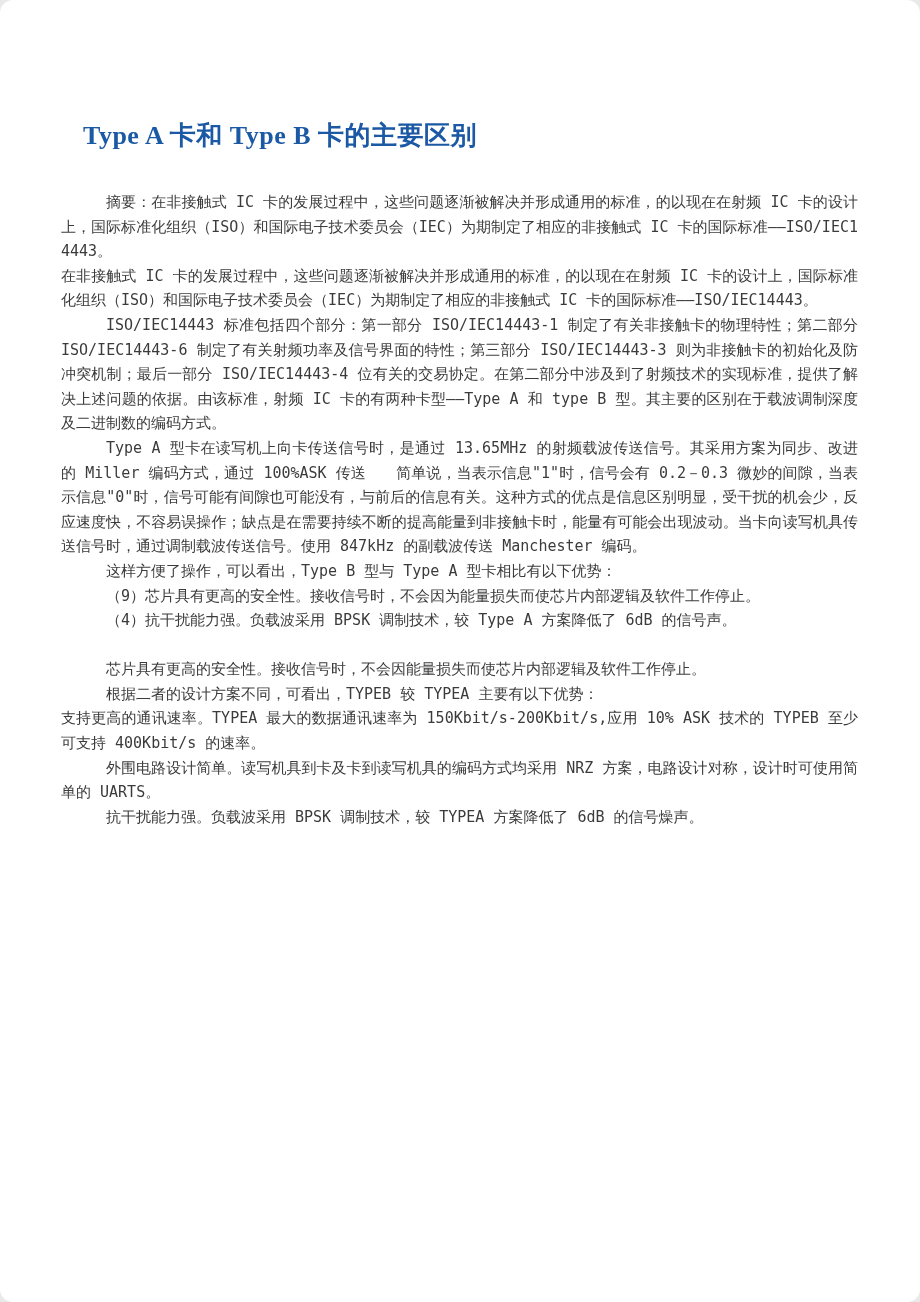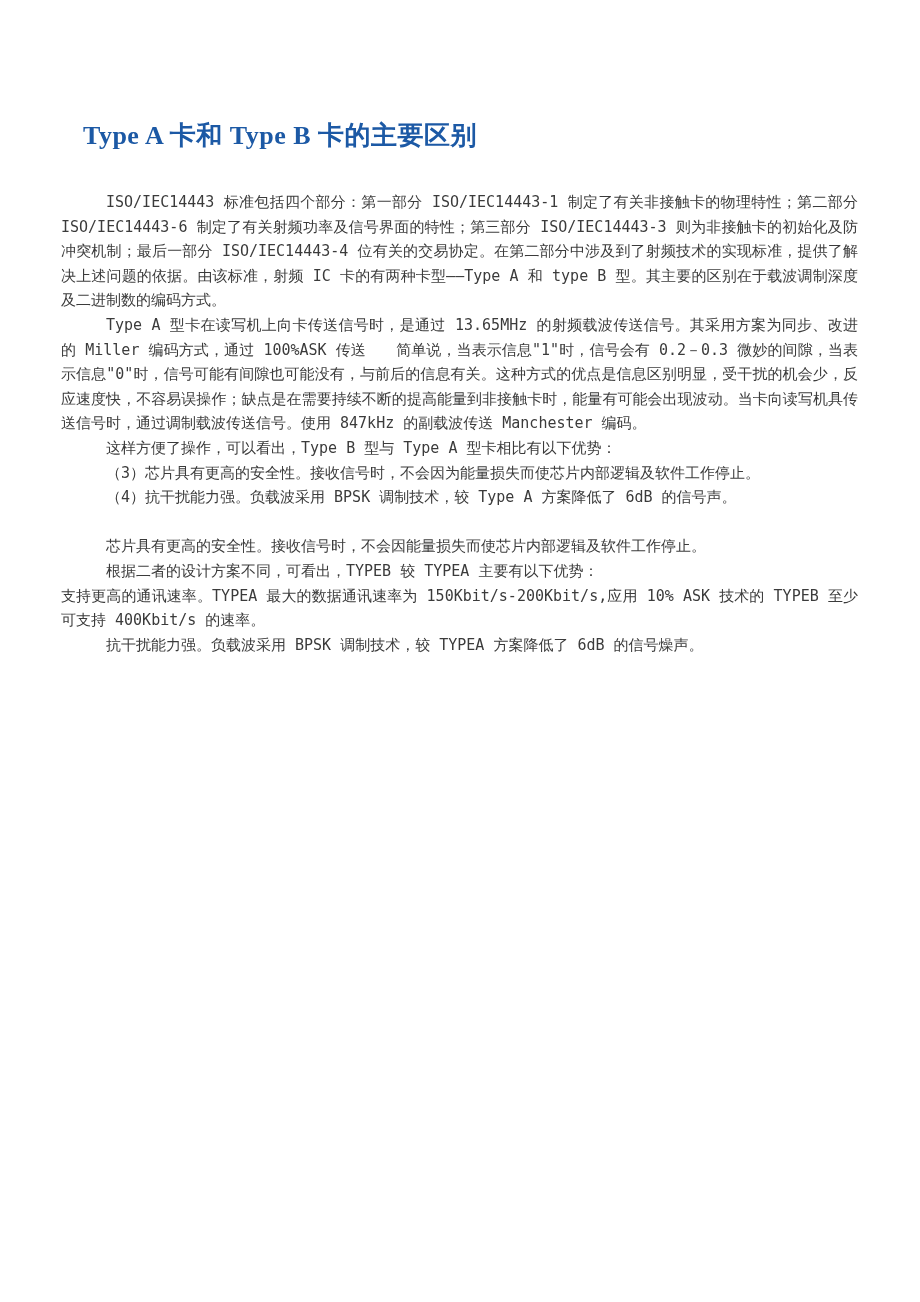--- a/index.html
+++ b/index.html
@@ -29,30 +29,33 @@
     word-break: break-all;
   }
   .para { margin: 0; }
   .para.indent { text-indent: 3em; }
   .para.noindent { text-indent: 0; }
   .spacer { height: 24.6px; }
 </style>
 </head>
 <body>
 
-<div class="page" style="background: rgb(255, 255, 255);">
+<div class="page" style="background: rgb(255, 255, 255); border-radius: 13px;">
 
   <h1 class="doc-title" style="color: rgb(28, 89, 165);">Type A 卡和 Type B 卡的主要区别</h1>
 
   <div class="body-text" style="color: rgb(59, 59, 59);">
+    <p class="para indent">摘要：在非接触式 IC 卡的发展过程中，这些问题逐渐被解决并形成通用的标准，的以现在在射频 IC 卡的设计上，国际标准化组织（ISO）和国际电子技术委员会（IEC）为期制定了相应的非接触式 IC 卡的国际标准——ISO/IEC14443。</p>
+    <p class="para noindent">在非接触式 IC 卡的发展过程中，这些问题逐渐被解决并形成通用的标准，的以现在在射频 IC 卡的设计上，国际标准化组织（ISO）和国际电子技术委员会（IEC）为期制定了相应的非接触式 IC 卡的国际标准——ISO/IEC14443。</p>
     <p class="para indent">ISO/IEC14443 标准包括四个部分：第一部分 ISO/IEC14443-1 制定了有关非接触卡的物理特性；第二部分 ISO/IEC14443-6 制定了有关射频功率及信号界面的特性；第三部分 ISO/IEC14443-3 则为非接触卡的初始化及防冲突机制；最后一部分 ISO/IEC14443-4 位有关的交易协定。在第二部分中涉及到了射频技术的实现标准，提供了解决上述问题的依据。由该标准，射频 IC 卡的有两种卡型——Type A 和 type B 型。其主要的区别在于载波调制深度及二进制数的编码方式。</p>
     <p class="para indent">Type A 型卡在读写机上向卡传送信号时，是通过 13.65MHz 的射频载波传送信号。其采用方案为同步、改进的 Miller 编码方式，通过 100%ASK 传送　　简单说，当表示信息"1"时，信号会有 0.2－0.3 微妙的间隙，当表示信息"0"时，信号可能有间隙也可能没有，与前后的信息有关。这种方式的优点是信息区别明显，受干扰的机会少，反应速度快，不容易误操作；缺点是在需要持续不断的提高能量到非接触卡时，能量有可能会出现波动。当卡向读写机具传送信号时，通过调制载波传送信号。使用 847kHz 的副载波传送 Manchester 编码。</p>
     <p class="para indent">这样方便了操作，可以看出，Type B 型与 Type A 型卡相比有以下优势：</p>
-    <p class="para indent">（3）芯片具有更高的安全性。接收信号时，不会因为能量损失而使芯片内部逻辑及软件工作停止。</p>
+    <p class="para indent">（9）芯片具有更高的安全性。接收信号时，不会因为能量损失而使芯片内部逻辑及软件工作停止。</p>
     <p class="para indent">（4）抗干扰能力强。负载波采用 BPSK 调制技术，较 Type A 方案降低了 6dB 的信号声。</p>
     <div class="spacer"></div>
     <p class="para indent">芯片具有更高的安全性。接收信号时，不会因能量损失而使芯片内部逻辑及软件工作停止。</p>
     <p class="para indent">根据二者的设计方案不同，可看出，TYPEB 较 TYPEA 主要有以下优势：</p>
     <p class="para noindent">支持更高的通讯速率。TYPEA 最大的数据通讯速率为 150Kbit/s-200Kbit/s,应用 10% ASK 技术的 TYPEB 至少可支持 400Kbit/s 的速率。</p>
+    <p class="para indent">外围电路设计简单。读写机具到卡及卡到读写机具的编码方式均采用 NRZ 方案，电路设计对称，设计时可使用简单的 UARTS。</p>
     <p class="para indent">抗干扰能力强。负载波采用 BPSK 调制技术，较 TYPEA 方案降低了 6dB 的信号燥声。</p>
   </div>
 
 </div>
 
 </body></html>

